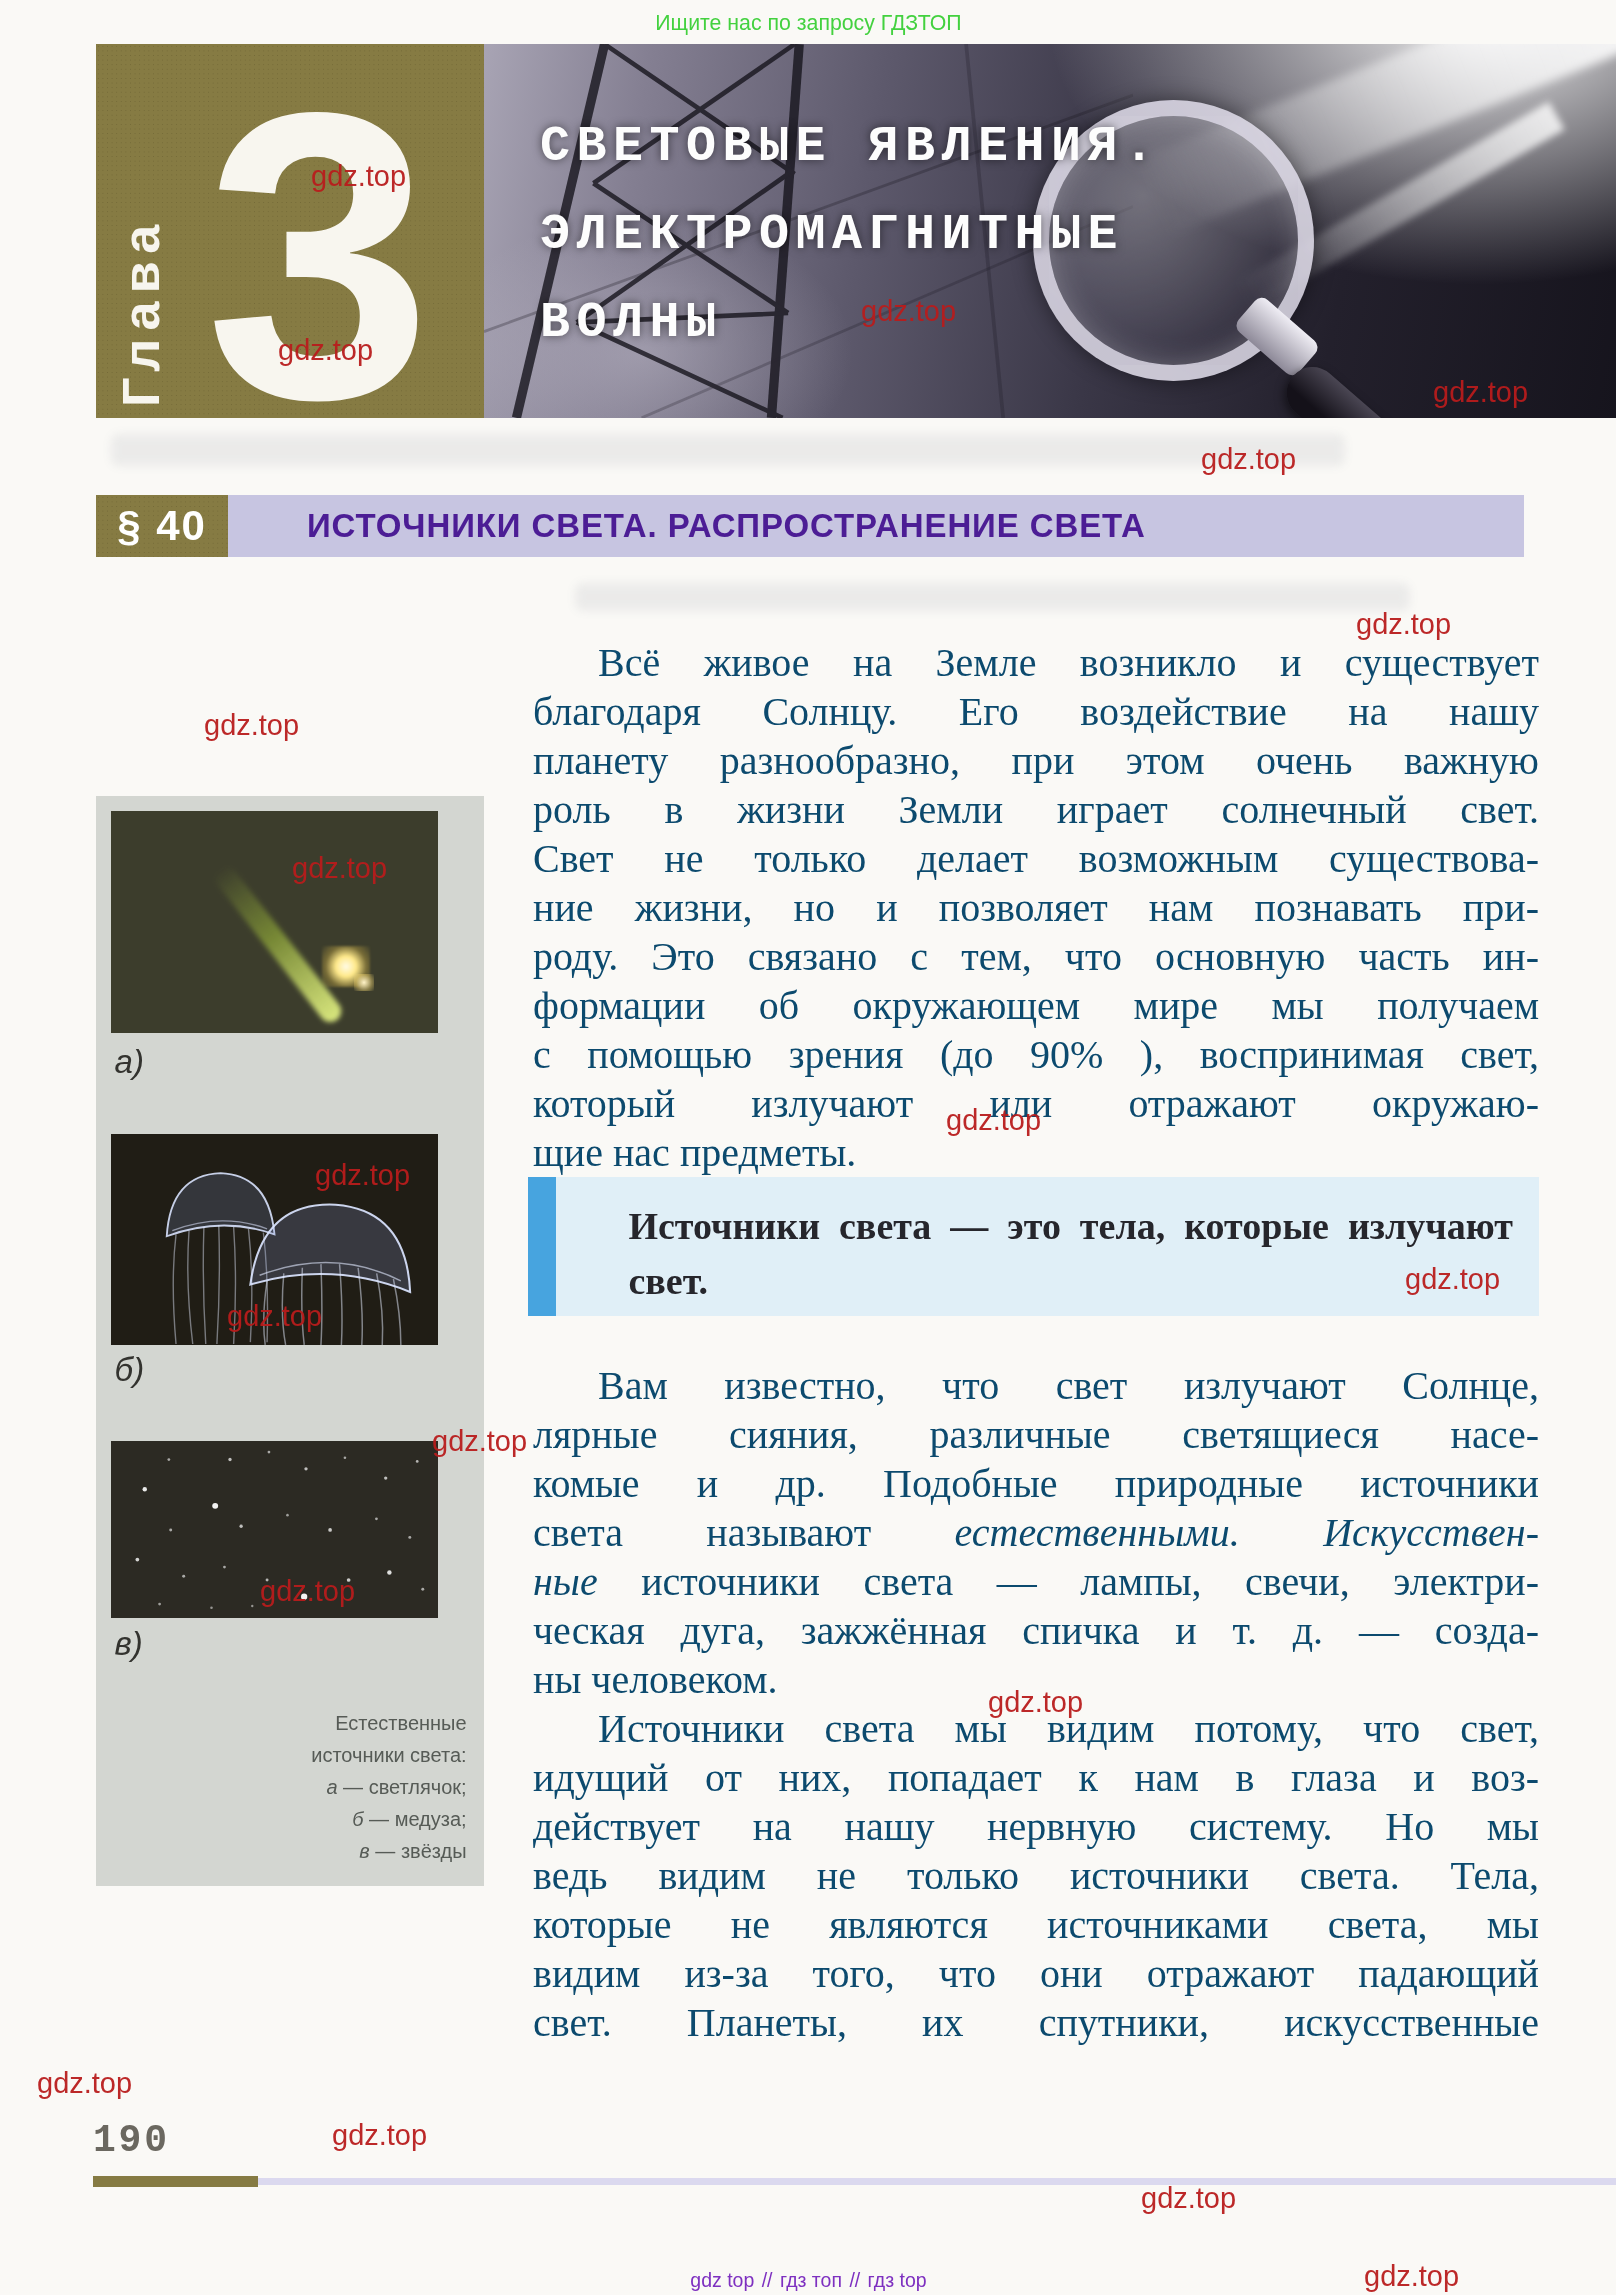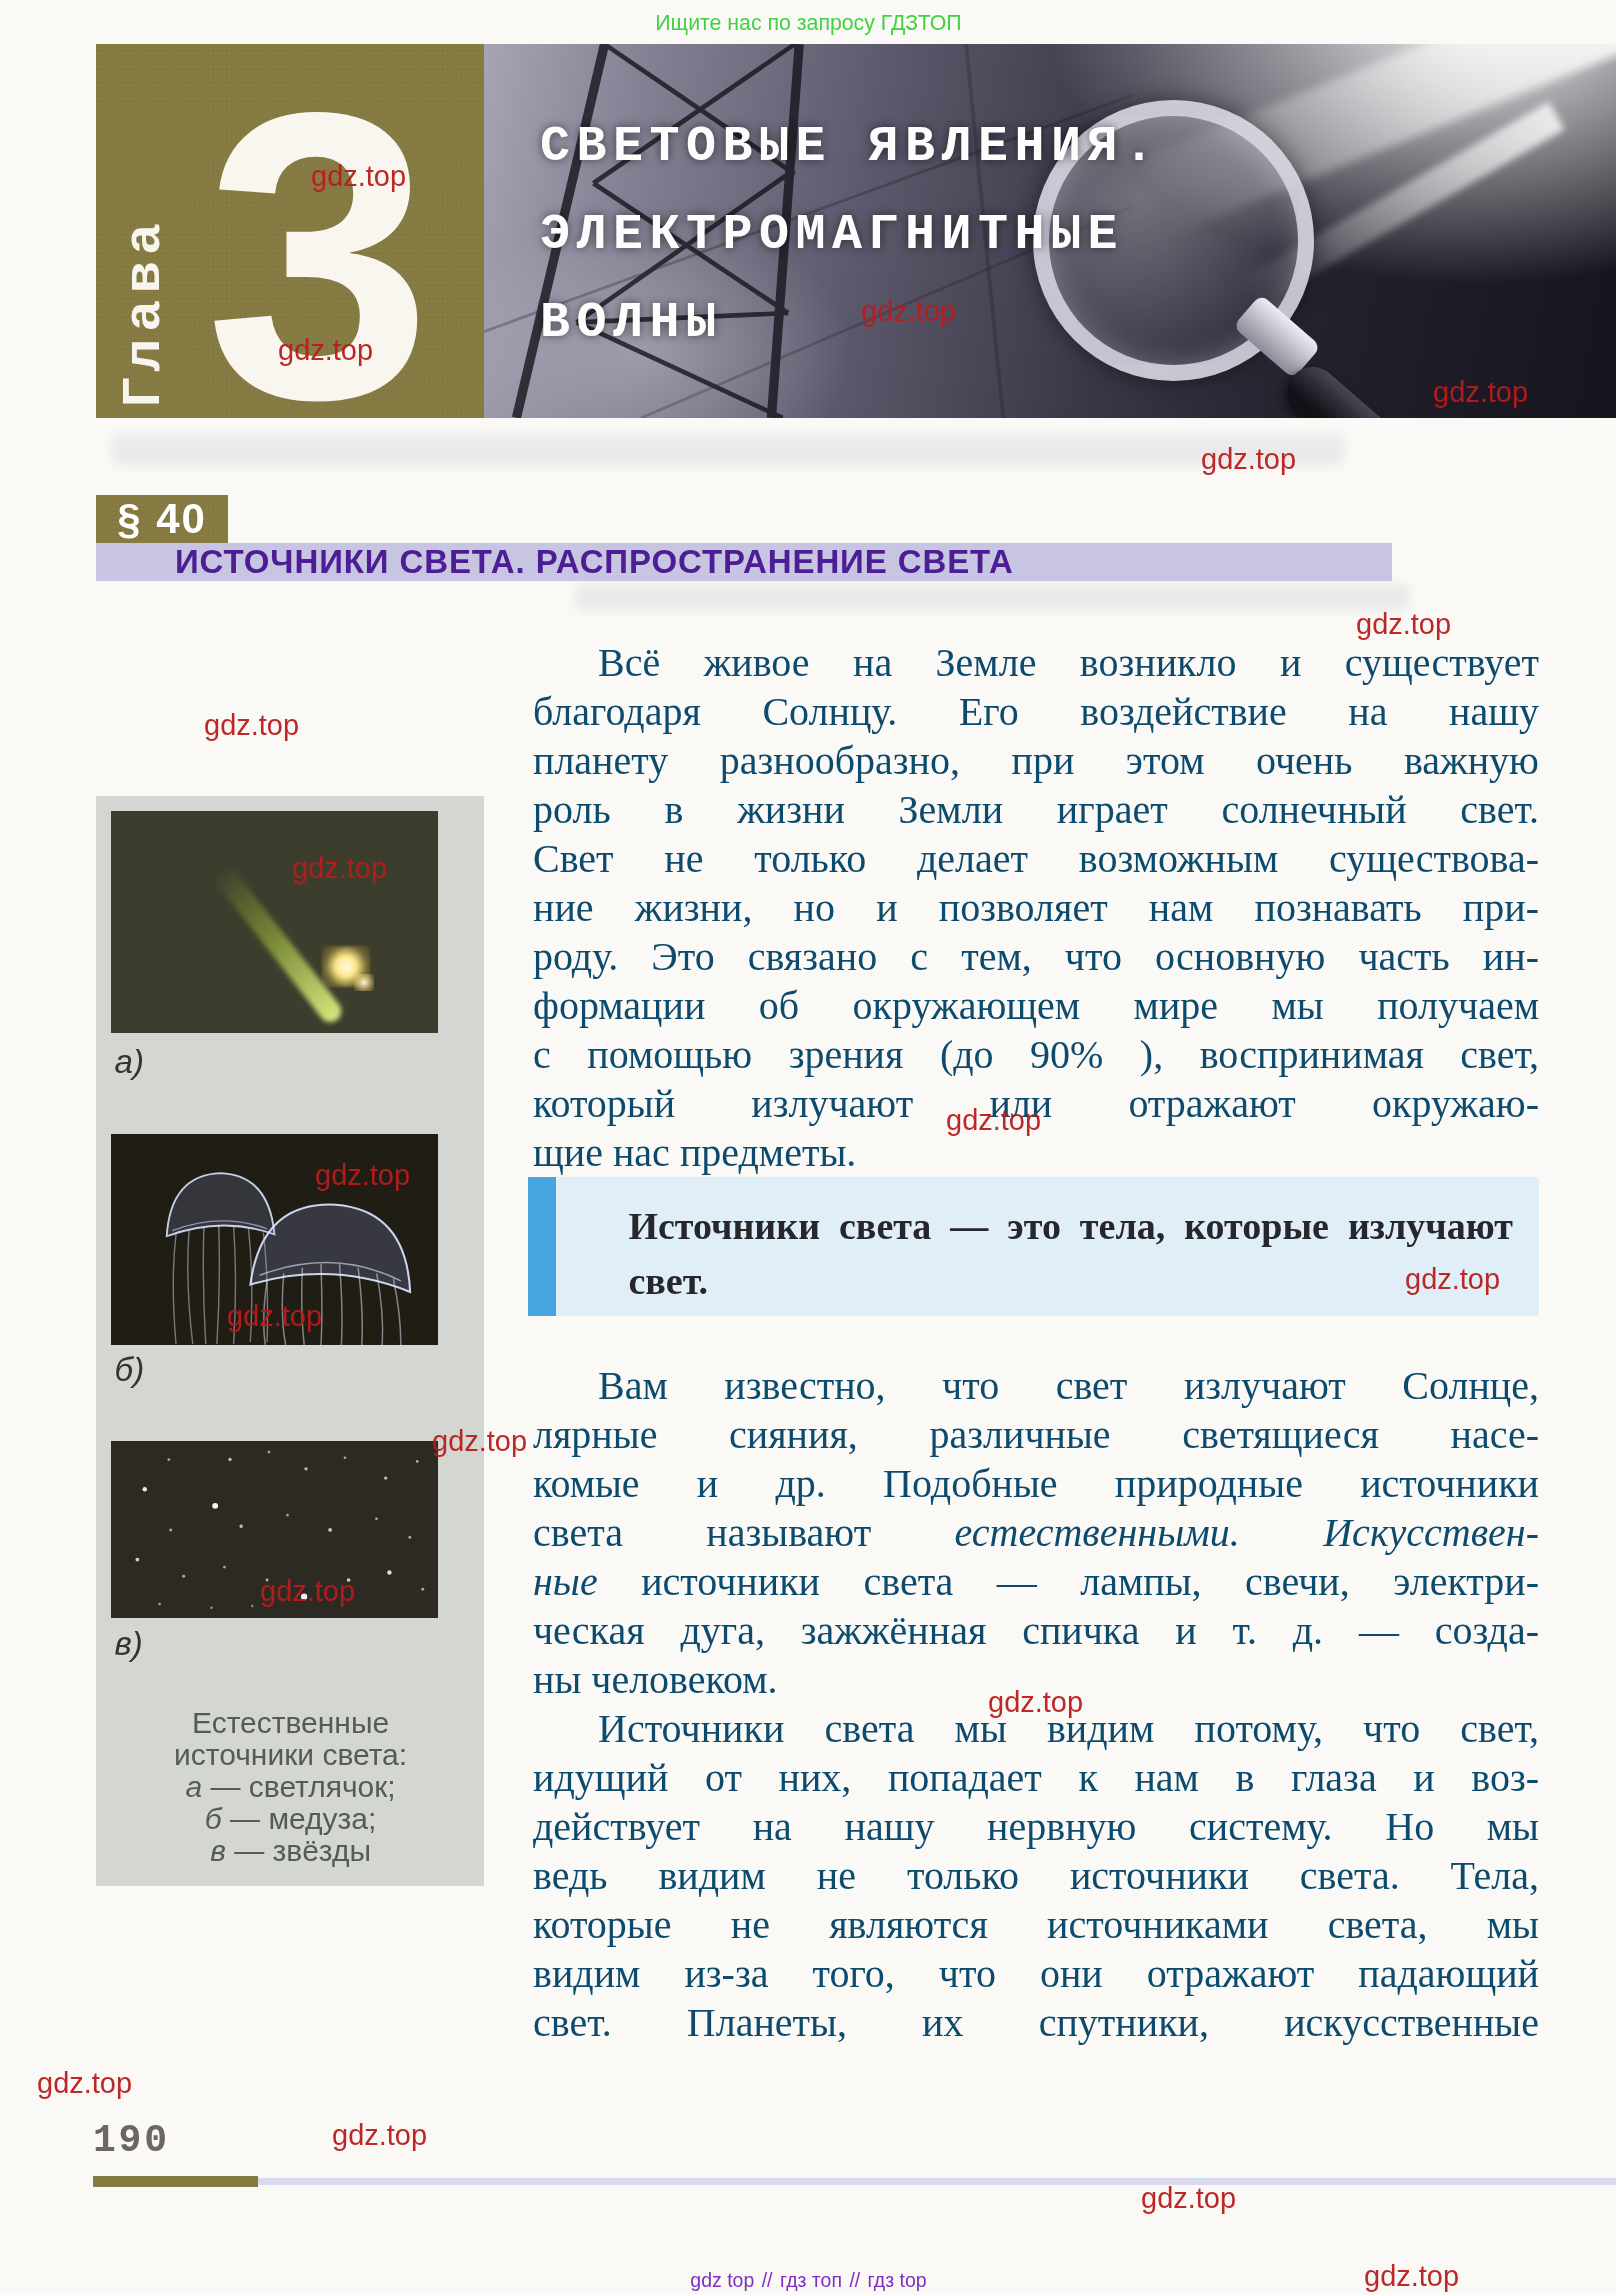--- a/index.html
+++ b/index.html
@@ -39,40 +39,40 @@
   .lens{position:absolute;left:549px;top:56px;width:249px;height:249px;border-radius:50%;
     border:16px solid rgba(222,218,232,.85);
     background:radial-gradient(circle at 38% 32%, rgba(255,255,255,.30), rgba(140,135,160,.12) 70%);
     box-shadow:0 0 22px rgba(0,0,0,.45), inset 0 0 28px rgba(255,255,255,.25);}
   .collar{position:absolute;left:753px;top:271px;width:80px;height:43px;border-radius:9.3px;
     transform:rotate(41deg);background:linear-gradient(#efedf4,#8d8998);}
   .handle{position:absolute;left:809px;top:306px;width:278px;height:52px;border-radius:26px;
     transform:rotate(41deg);transform-origin:left center;
     background:linear-gradient(#4a4653,#141119 70%);box-shadow:0 3.7px 9.3px rgba(0,0,0,.5);}
   
-  .sechead{position:absolute;left:96px;top:495px;height:62px;display:flex;flex-direction:column;}
+  .sechead{position:absolute;left:96px;top:495px;height:62px;display:flex;}
   .badge{width:132px;background:#867b43;color:#fff;display:flex;align-items:center;justify-content:center;
     font-size:42px;font-weight:700;letter-spacing:1.9px;flex:none;
     background-image:radial-gradient(rgba(60,52,20,.25) 0.9px, transparent 0.9px);background-size:4.6px 4.6px;}
   .secbar{width:1296px;background:#c7c5e1;display:flex;align-items:center;
     padding-left:79px;box-sizing:border-box;
     font-size:33px;font-weight:700;color:#4c1d95;letter-spacing:0.9px;}
   
   .ghost{position:absolute;filter:blur(4.6px);opacity:.10;background:#6c7282;border-radius:7.4px;}
   
   .panel{position:absolute;left:96px;top:796px;width:388px;height:1090px;background:#d3d6d1;}
   .ph{position:absolute;left:15px;width:327px;overflow:hidden;}
   .ph-a{top:15px;height:222px;background:#3c3d2c;}
   .ph-b{top:338px;height:211px;background:#201d15;}
   .ph-c{top:645px;height:177px;background:#2c2a23;}
   .figlabel{position:absolute;left:18.6px;font-style:italic;font-size:33px;color:#33332f;
     font-family:"Liberation Sans",sans-serif;}
   .lab-a{top:247px;} .lab-b{top:555px;} .lab-c{top:829px;}
   .caption{position:absolute;left:18.6px;top:911px;width:352px;}
-  .cline{font-size:30px;line-height:32px;color:#565b56;text-align:center;}
+  .cline{font-size:20px;line-height:32px;color:#565b56;text-align:right;}
   .cline i{font-style:italic;}
   
   .fstreak{position:absolute;left:109px;top:48px;width:190px;height:22px;border-radius:11px;
     transform:rotate(52deg);transform-origin:left center;filter:blur(2.8px);
     background:linear-gradient(90deg, rgba(170,200,60,0) 0%, rgba(165,195,60,.55) 45%, rgba(225,240,130,.95) 100%);}
   .fspot{position:absolute;left:211px;top:135px;width:48px;height:41px;filter:blur(0.9px);
     background:radial-gradient(circle, #fffbe6 0%, #ffe98a 32%, rgba(255,215,80,.3) 65%, rgba(255,215,80,0) 100%);}
   .fspot2{position:absolute;left:243px;top:163px;width:20.4px;height:16.7px;
     background:radial-gradient(circle, #fff3c8 0%, rgba(255,225,120,.4) 60%, transparent 100%);}
   

